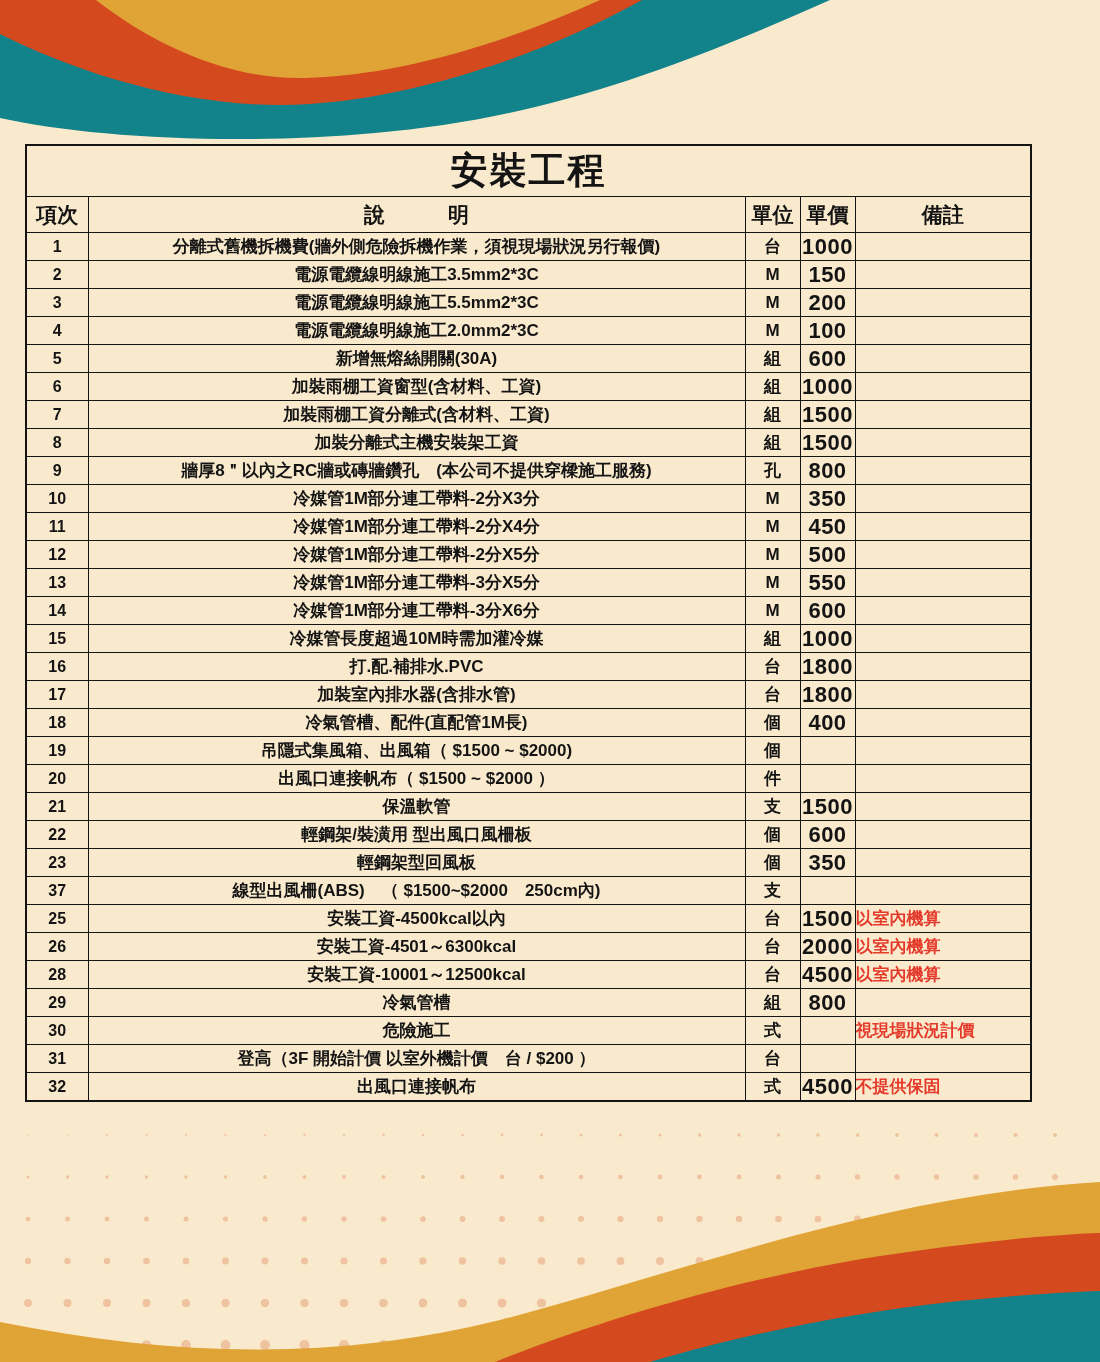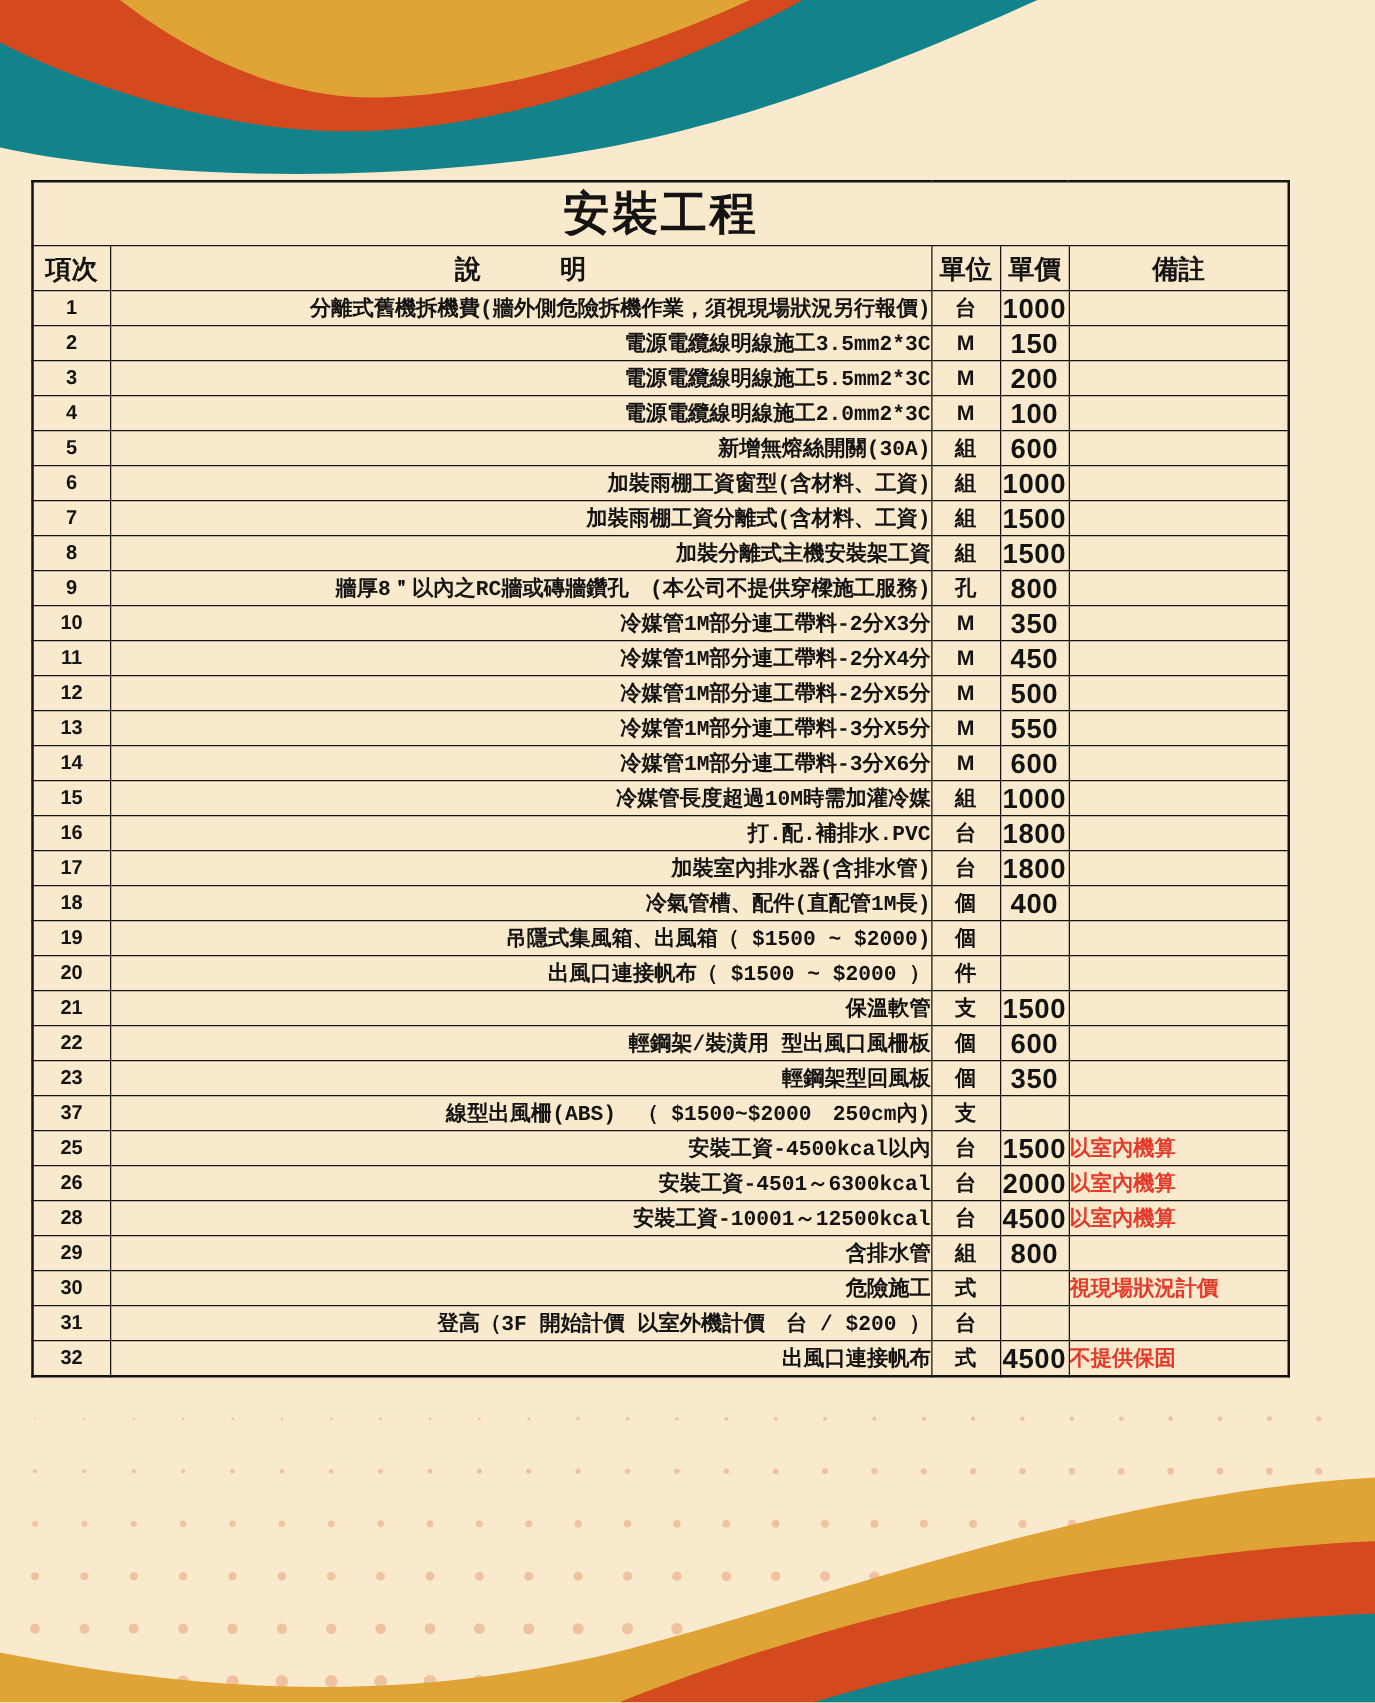--- a/index.html
+++ b/index.html
@@ -24,21 +24,21 @@
     padding:0;overflow:hidden;white-space:nowrap;
     font-weight:700;vertical-align:middle;
   }
   .title-cell{
     height:50px;font-size:37px;font-weight:800;text-align:center;
     padding-left:6px;letter-spacing:2px;font-family:Liberation Mono, monospace;
   }
   .head-row th{height:35px;font-size:21px;text-align:center;}
   .data-row td{height:27px;}
   .c-no{font-size:16px;text-align:center;}
-  .c-desc{font-size:17px;text-align:right;font-family:Liberation Mono, monospace;}
+  .c-desc{font-size:17px;text-align:center;}
   .c-unit{font-size:17px;text-align:center;}
   .c-price{font-size:22px;text-align:center;letter-spacing:0.5px;}
   .c-note{font-size:17px;text-align:left;padding-left:3px;color:var(--note-color,#E43A2B);}
 </style>
 </head>
 <body>
 
 <svg id="top-decor" class="decor" width="1100" height="170" viewBox="0 0 1100 170">
   <path d="M0 0 H830 C640 85 520 120 375 133 C235 146 85 137 0 118 Z" fill="#12838A"></path>
   <path d="M0 0 H642 C530 62 405 98 310 104 C195 112 75 72 0 34 Z" fill="#D4491E"></path>
@@ -447,21 +447,21 @@
   <tr class="data-row">
     <td class="c-no">28</td>
     <td class="c-desc">安裝工資-10001～12500kcal</td>
     <td class="c-unit">台</td>
     <td class="c-price">4500</td>
     <td class="c-note">以室內機算</td>
   </tr>
 
   <tr class="data-row">
     <td class="c-no">29</td>
-    <td class="c-desc">含排水管</td>
+    <td class="c-desc">冷氣管槽</td>
     <td class="c-unit">組</td>
     <td class="c-price">800</td>
     <td class="c-note"></td>
   </tr>
 
   <tr class="data-row">
     <td class="c-no">30</td>
     <td class="c-desc">危險施工</td>
     <td class="c-unit">式</td>
     <td class="c-price"></td>

